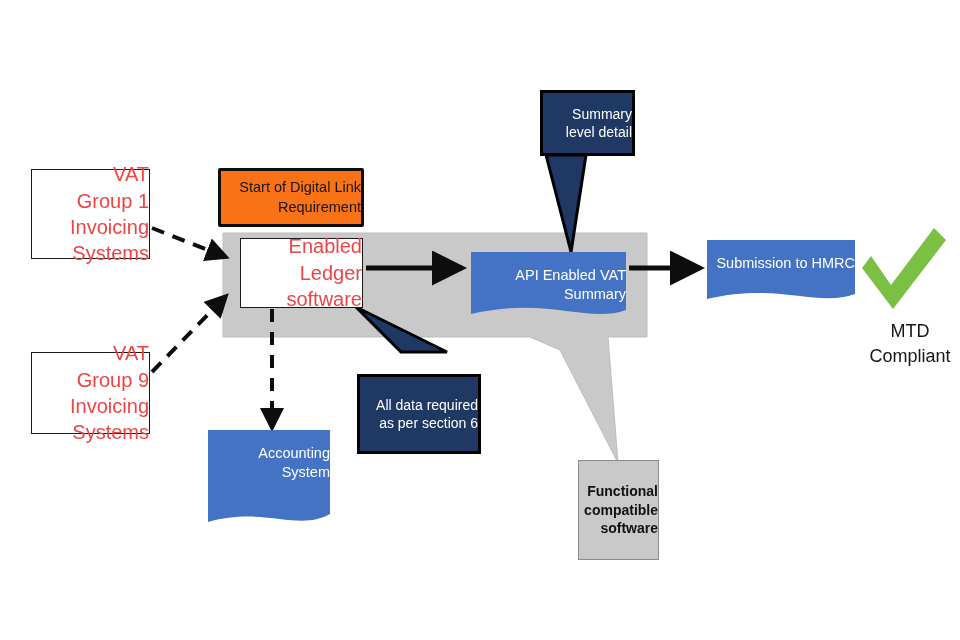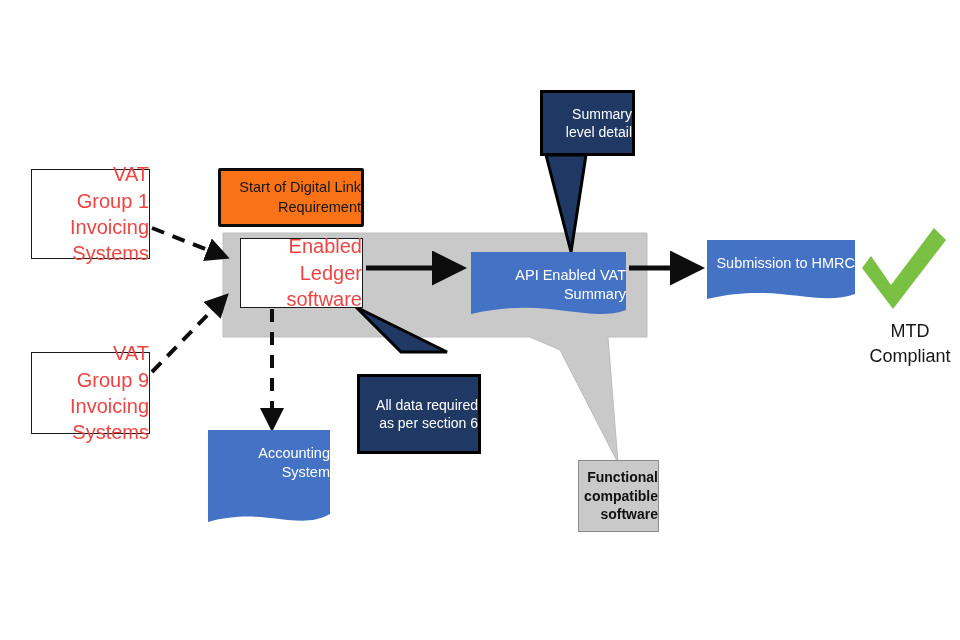--- a/index.html
+++ b/index.html
@@ -190,21 +190,21 @@
   <div class="node callout-navy" style="left:540px; top:90px; width:95px; height:66px;">
     <span class="node-text">Summary
 level detail</span>
   </div>
 
   <div class="node callout-navy" style="left:357px; top:334px; width:124px; height:80px;margin-top:40px;">
     <span class="node-text">All data required
 as per section 6</span>
   </div>
 
-  <div class="node callout-grey" style="left:578px; top:460px; width:81px; height:72px;">
+  <div class="node callout-grey" style="left:578px; top:460px; width:81px; height:100px;">
     <span class="node-text">Functional
 compatible
 software</span>
   </div>
 
   <div class="plain-label" style="left:855px; top:295px; width:110px;">
     <span>MTD
 Compliant</span>
   </div>
 

